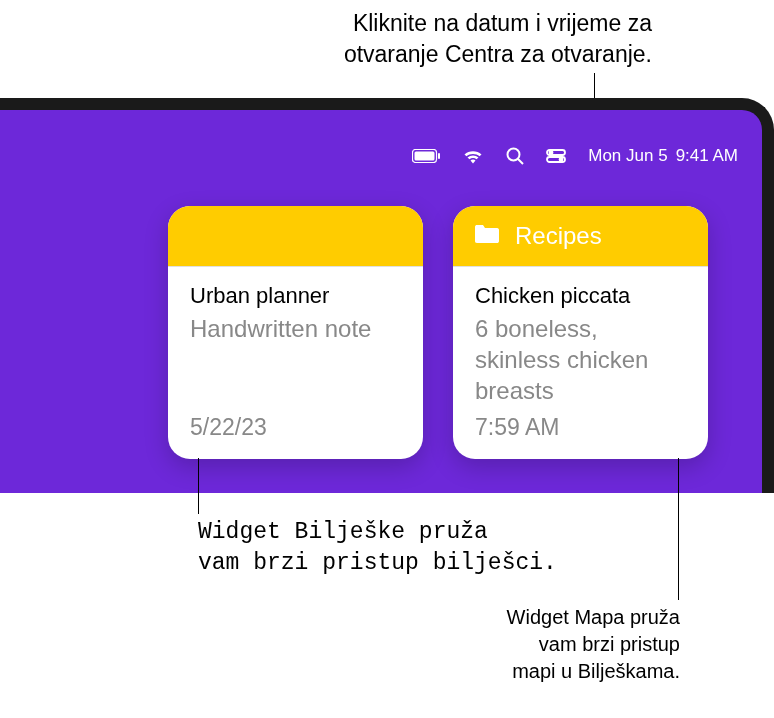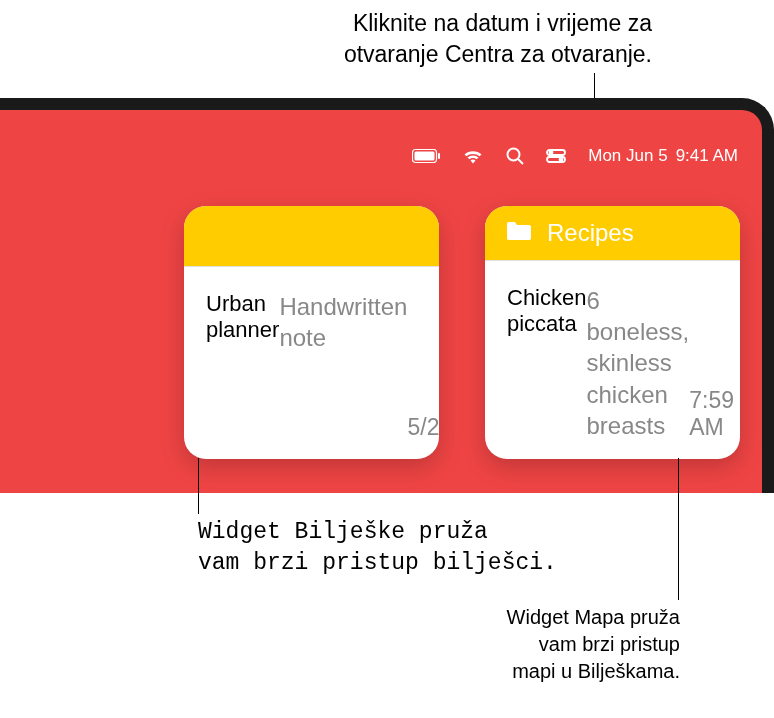--- a/index.html
+++ b/index.html
@@ -35,21 +35,21 @@
       height: 68px;
       background: #000;
     }
     
     .laptop-frame {
       position: absolute;
       top: 98px;
       left: 0;
       width: 774px;
       height: 395px;
-      background: #ef4444;
+      background: #6d28d9;
       border-top: 12px solid #1a1a1a;
       border-right: 12px solid #1a1a1a;
       border-top-right-radius: 32px;
     }
     
     .menubar {
       position: absolute;
       top: 36px;
       right: 24px;
       display: flex;
@@ -82,21 +82,20 @@
     
     .widget {
       width: 255px;
       height: 253px;
       background: #ffffff;
       border-radius: 22px;
       overflow: hidden;
       box-shadow: 0 8px 24px rgba(0,0,0,0.2);
       display: flex;
       flex-direction: column;
-      margin-left: 16px;
     }
     
     .widget-header-plain {
       height: 60px;
       background: #ffcc00;
     }
     
     .widget-header-folder {
       height: 60px;
       background: #ffcc00;
@@ -111,23 +110,23 @@
     }
     
     .folder-name {
       color: #ffffff;
       font-size: 24px;
       font-weight: 500;
     }
     
     .widget-body {
       flex: 1;
-      padding: 24px 22px 18px 22px;
-      display: flex;
-      flex-direction: row;
+      padding: 16px 22px 18px 22px;
+      display: flex;
+      flex-direction: column;
       border-top: 1px solid #e0e0e0;
     }
     
     .widget-title {
       font-size: 22px;
       font-weight: 400;
       color: #000;
       margin-bottom: 4px;
     }
     

